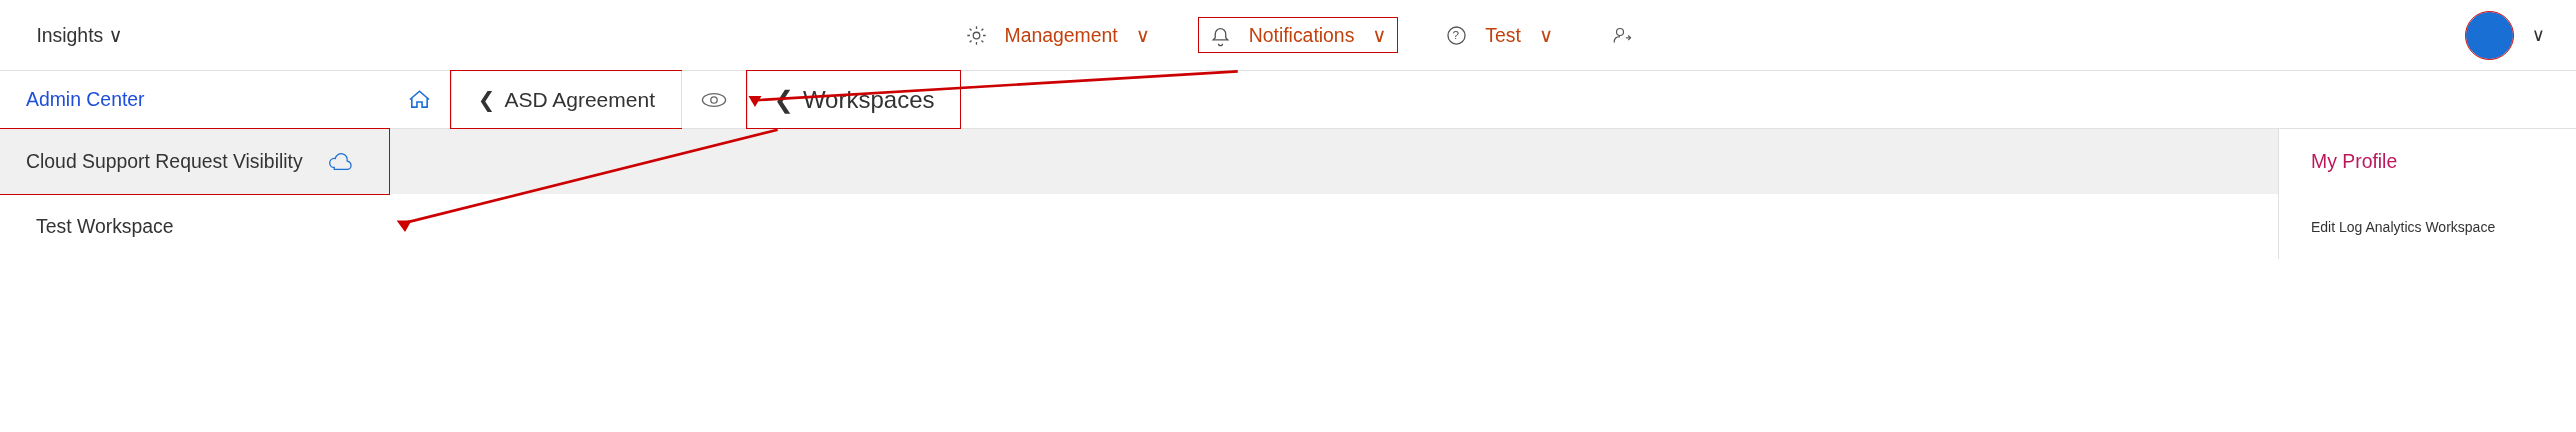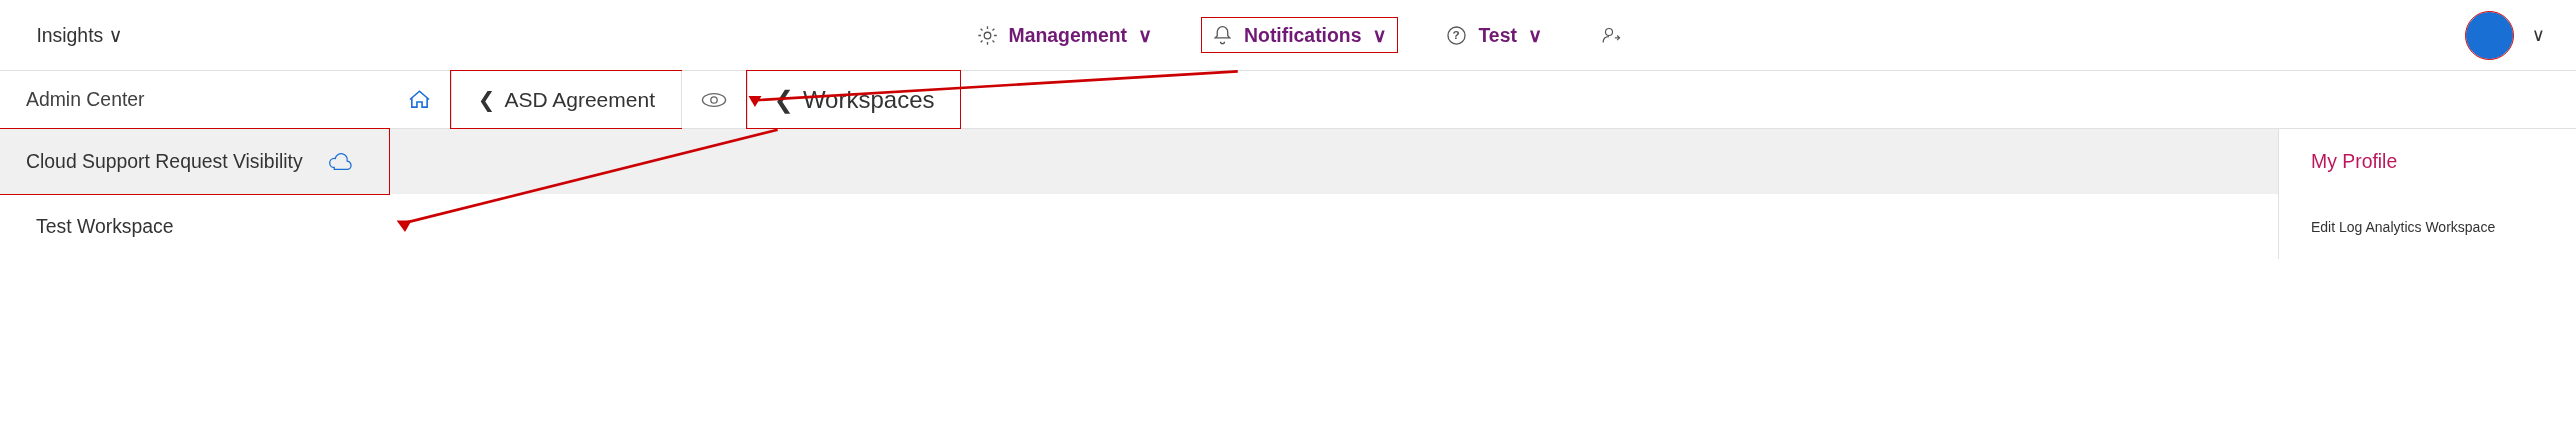--- a/index.html
+++ b/index.html
@@ -43,27 +43,26 @@
       flex: 1;
       display: flex;
       align-items: center;
       justify-content: center;
       gap: 39px;
     }
 
     .nav-item {
       display: flex;
       align-items: center;
-      gap: 11px;
-      font-size: 19.4px;
-      color: #701a75;
+      gap: 18px;
+      font-size: 19.4px;
+      color: #c2410c;
       cursor: pointer;
       padding: 5.2px 10.4px;
       white-space: nowrap;
-      font-weight: bold;
     }
 
     .nav-item svg {
       width: 21px;
       height: 21px;
     }
 
     .top-bar-right {
       display: flex;
       align-items: center;
@@ -100,21 +99,21 @@
       height: 58px;
       background: #fff;
       border-bottom: 0.6px solid #e0e0e0;
     }
 
     .admin-center-area {
       display: flex;
       align-items: center;
       padding: 0 26px;
       font-size: 19.4px;
-      color: #404040;
+      color: #1d4ed8;
       min-width: 389px;
       gap: 13px;
     }
 
     .home-icon-area {
       display: flex;
       align-items: center;
       padding: 0 19.4px;
     }
 
@@ -230,21 +229,21 @@
 
     .layout-wrapper {
       position: relative;
       width: 2576px;
       height: 433px;
     }
 
     .notifications-red-box {
       outline: 1.9px solid #cc0000;
       display: inline-flex;
-      align-items: flex-start;
+      align-items: flex-end;
     }
   </style>
 </head>
 <body>
 
 <div class="layout-wrapper">
 
   <div class="top-bar">
     <div class="top-bar-left">
       <div class="insights-btn">

